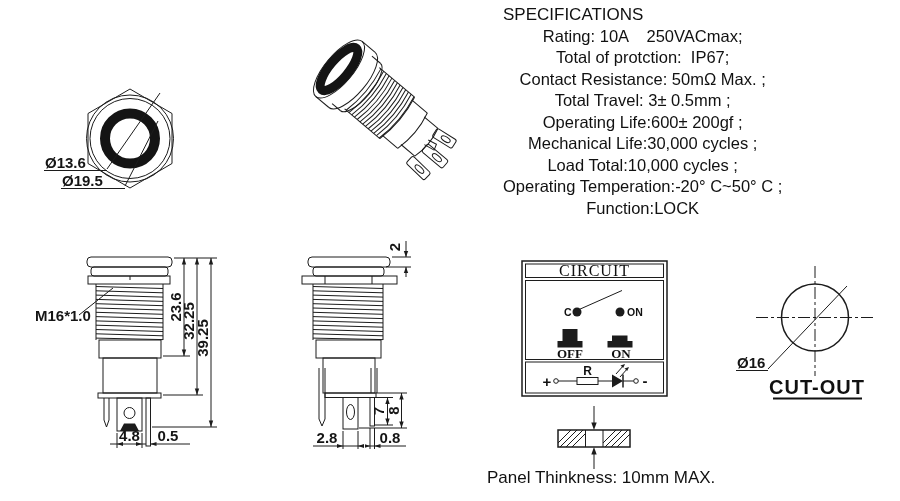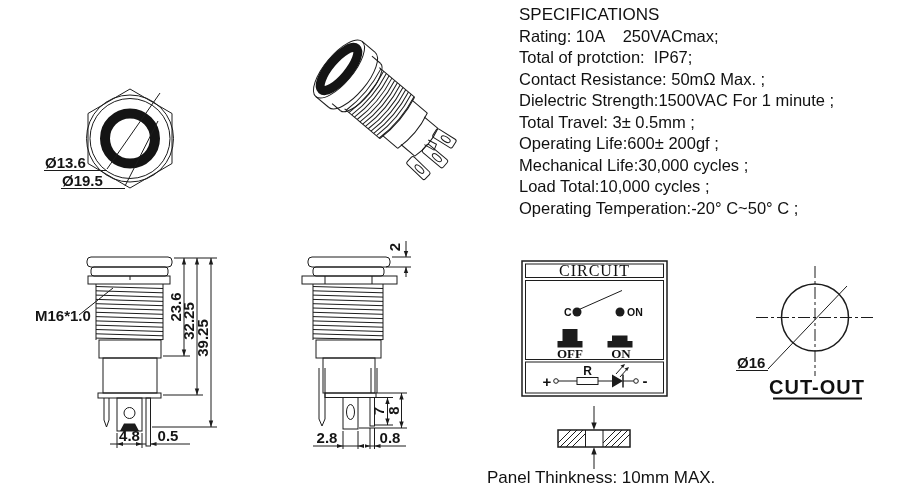--- a/index.html
+++ b/index.html
@@ -10,23 +10,23 @@
   .lnb  { stroke:#1c1c1c; stroke-width:1.5; fill:none; }
   .fill { fill:#1c1c1c; stroke:none; }
   text.dim  { font:bold 15px "Liberation Sans", sans-serif; fill:#151515; }
   text.circTitle { font:16px "Liberation Serif", serif; letter-spacing:1px; fill:#111; }
   text.circSmall { font:bold 10.5px "Liberation Sans", sans-serif; fill:#111; }
   text.circState { font:600 13px "Liberation Serif", serif; fill:#111; }
   text.circR { font:bold 12px "Liberation Sans", sans-serif; fill:#111; }
   text.sign  { font:bold 15px "Liberation Sans", sans-serif; fill:#111; }
   text.cutout { font:bold 20px "Liberation Sans", sans-serif; fill:#111; letter-spacing:1px; }
   text.panel  { font:17px "Liberation Sans", sans-serif; fill:#111; }
-  .specs { position:absolute; left:519px; top:4px; color:#111; }
+  .specs { position:absolute; left:503px; top:4px; color:#111; }
   .specs .t { font-size:17px; line-height:21.5px; white-space:pre; }
-  .specs .l { font-size:16.5px; line-height:21.5px; white-space:pre; }
+  .specs .l { font-size:16.5px; line-height:21.5px; white-space:pre;text-align:center; }
 </style>
 </head>
 <body>
 
 <div class="stage">
 
 <svg width="900" height="501" viewBox="0 0 900 501">
 
   <g>
     <polygon class="ln" points="130,89 172,113.5 172,163.5 130,188 88,163.5 88,113.5"></polygon>
@@ -245,21 +245,21 @@
     <text class="panel" x="487" y="483">Panel Thinkness: 10mm MAX.</text>
   </g>
 
 </svg>
 
   <div class="specs">
     <div class="t">SPECIFICATIONS</div>
     <div class="l">Rating: 10A    250VACmax;</div>
     <div class="l">Total of protction:  IP67;</div>
     <div class="l">Contact Resistance: 50mΩ Max. ;</div>
-    <div class="l">Dielectric Strength:1500VAC For 1 minute ;</div>
     <div class="l">Total Travel: 3± 0.5mm ;</div>
     <div class="l">Operating Life:600± 200gf ;</div>
     <div class="l">Mechanical Life:30,000 cycles ;</div>
     <div class="l">Load Total:10,000 cycles ;</div>
     <div class="l">Operating Temperation:-20° C~50° C ;</div>
+    <div class="l">Function:LOCK</div>
   </div>
 
 </div>
 
 </body></html>

